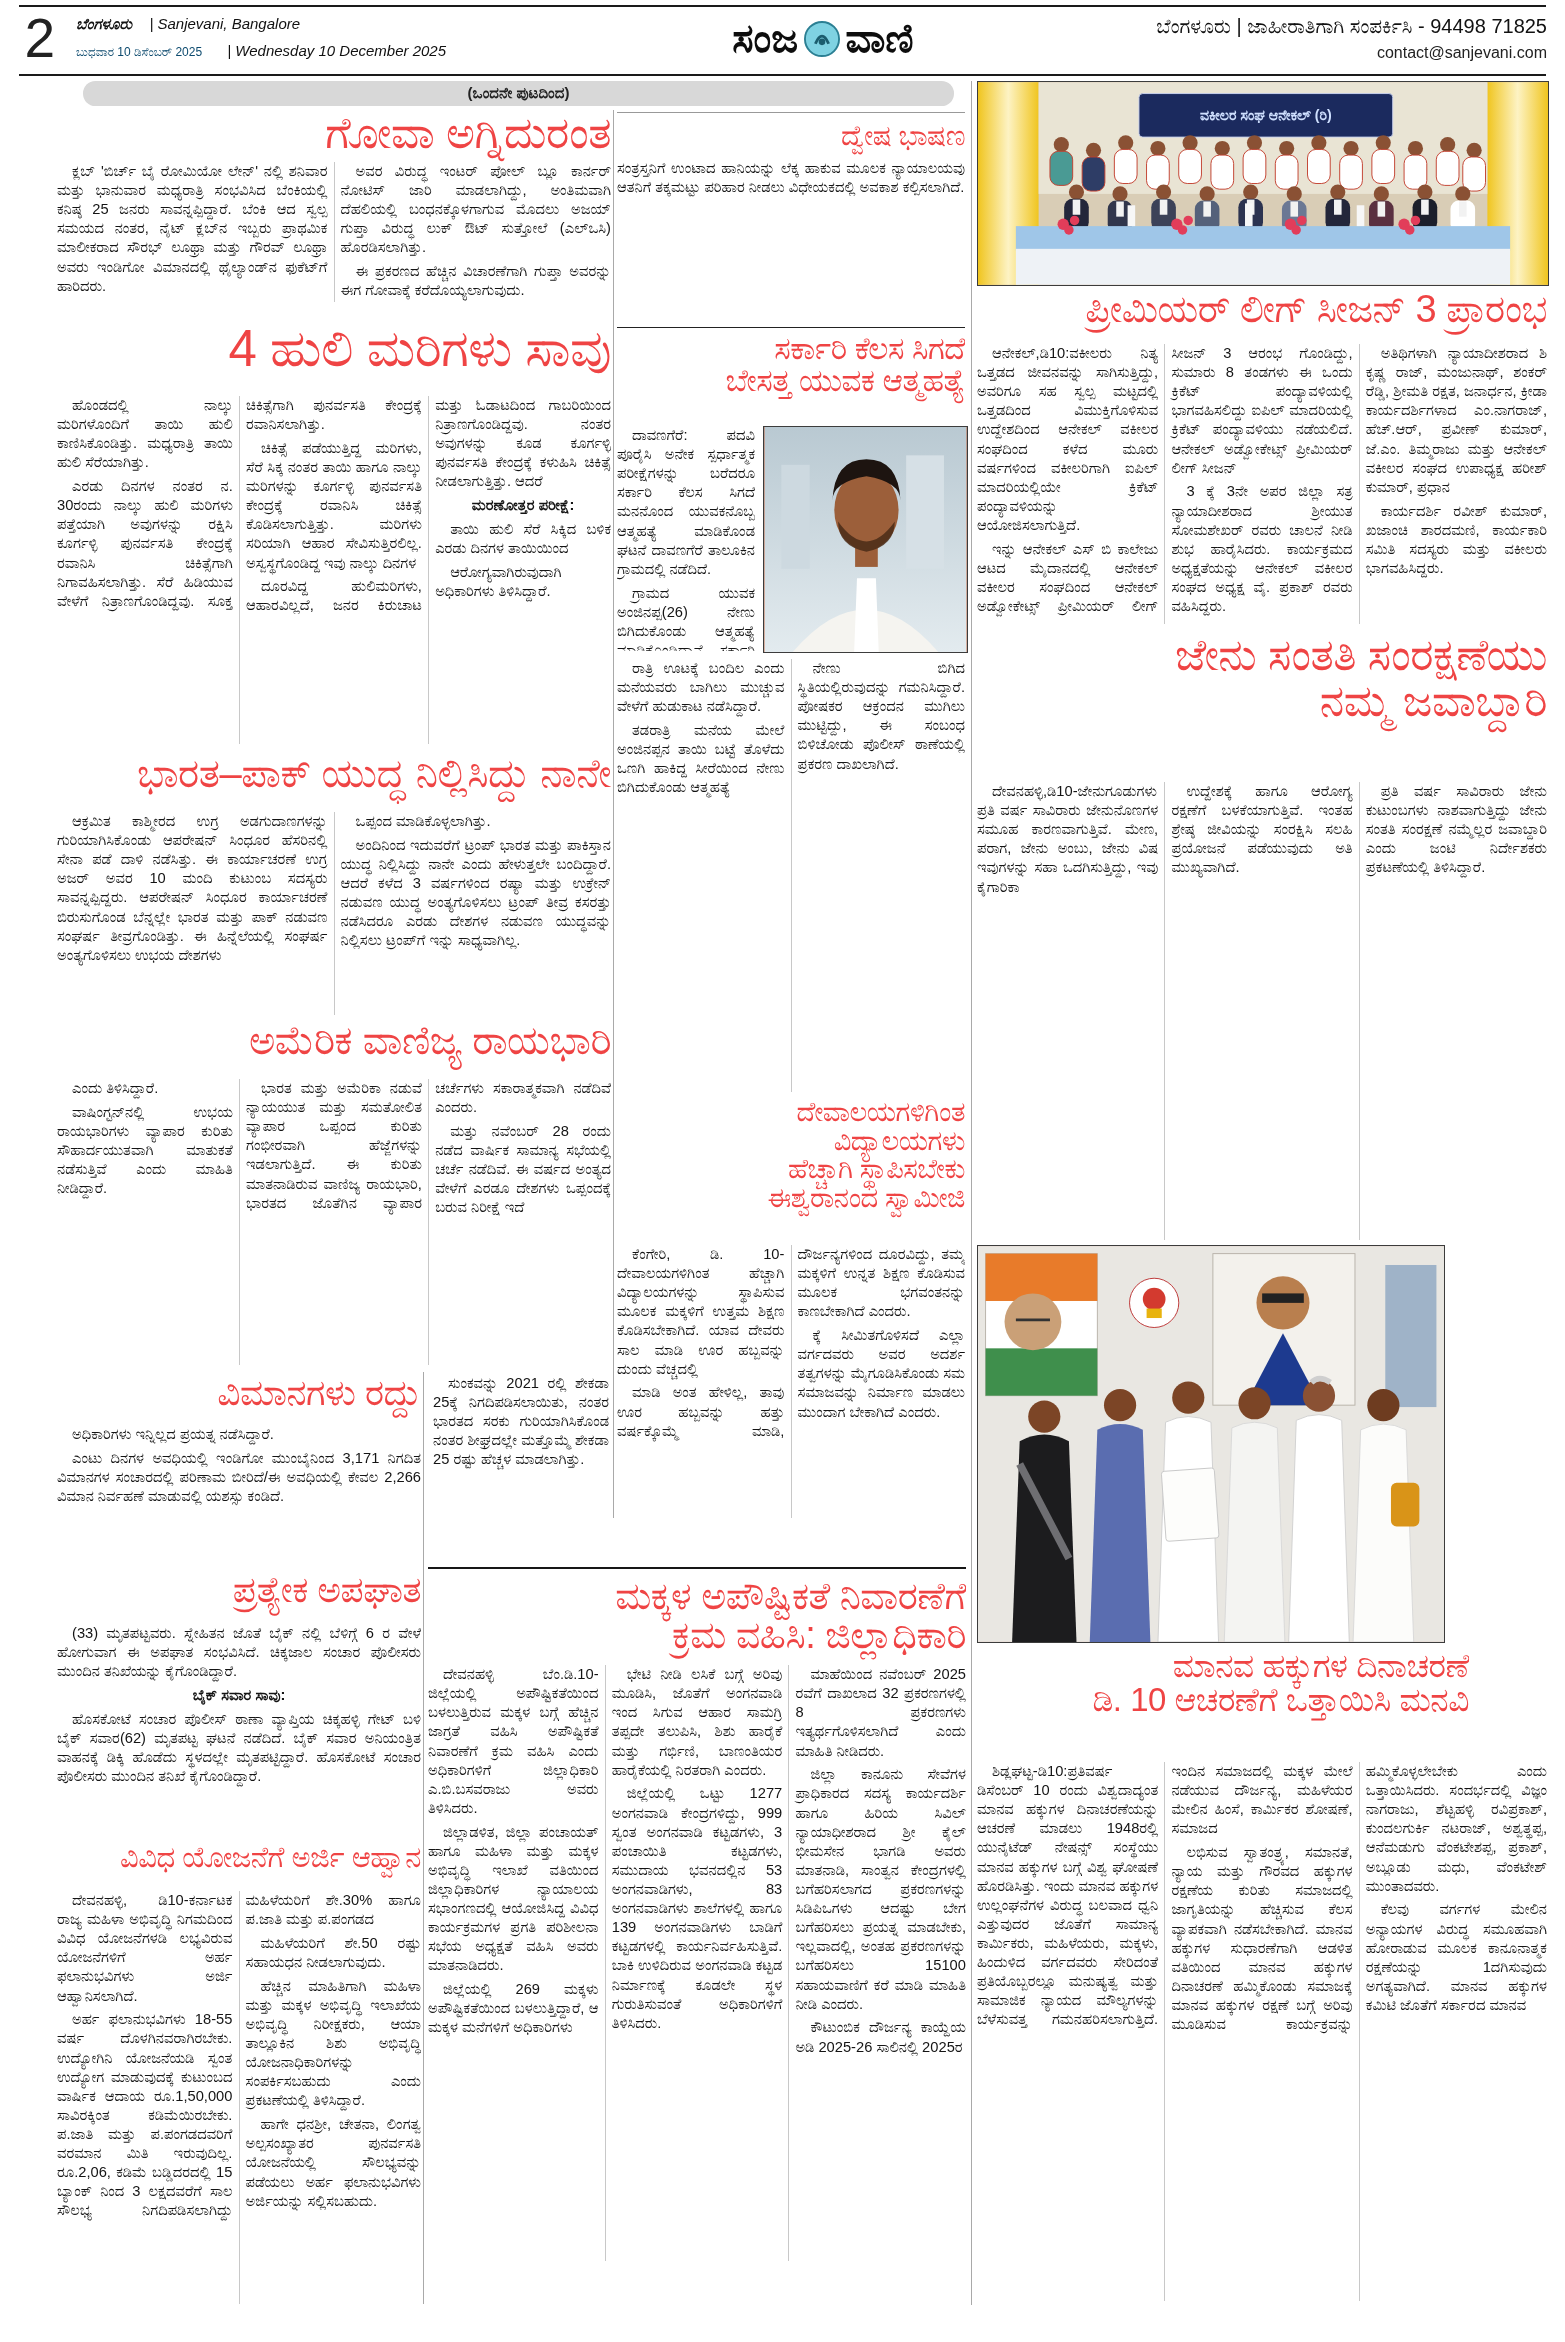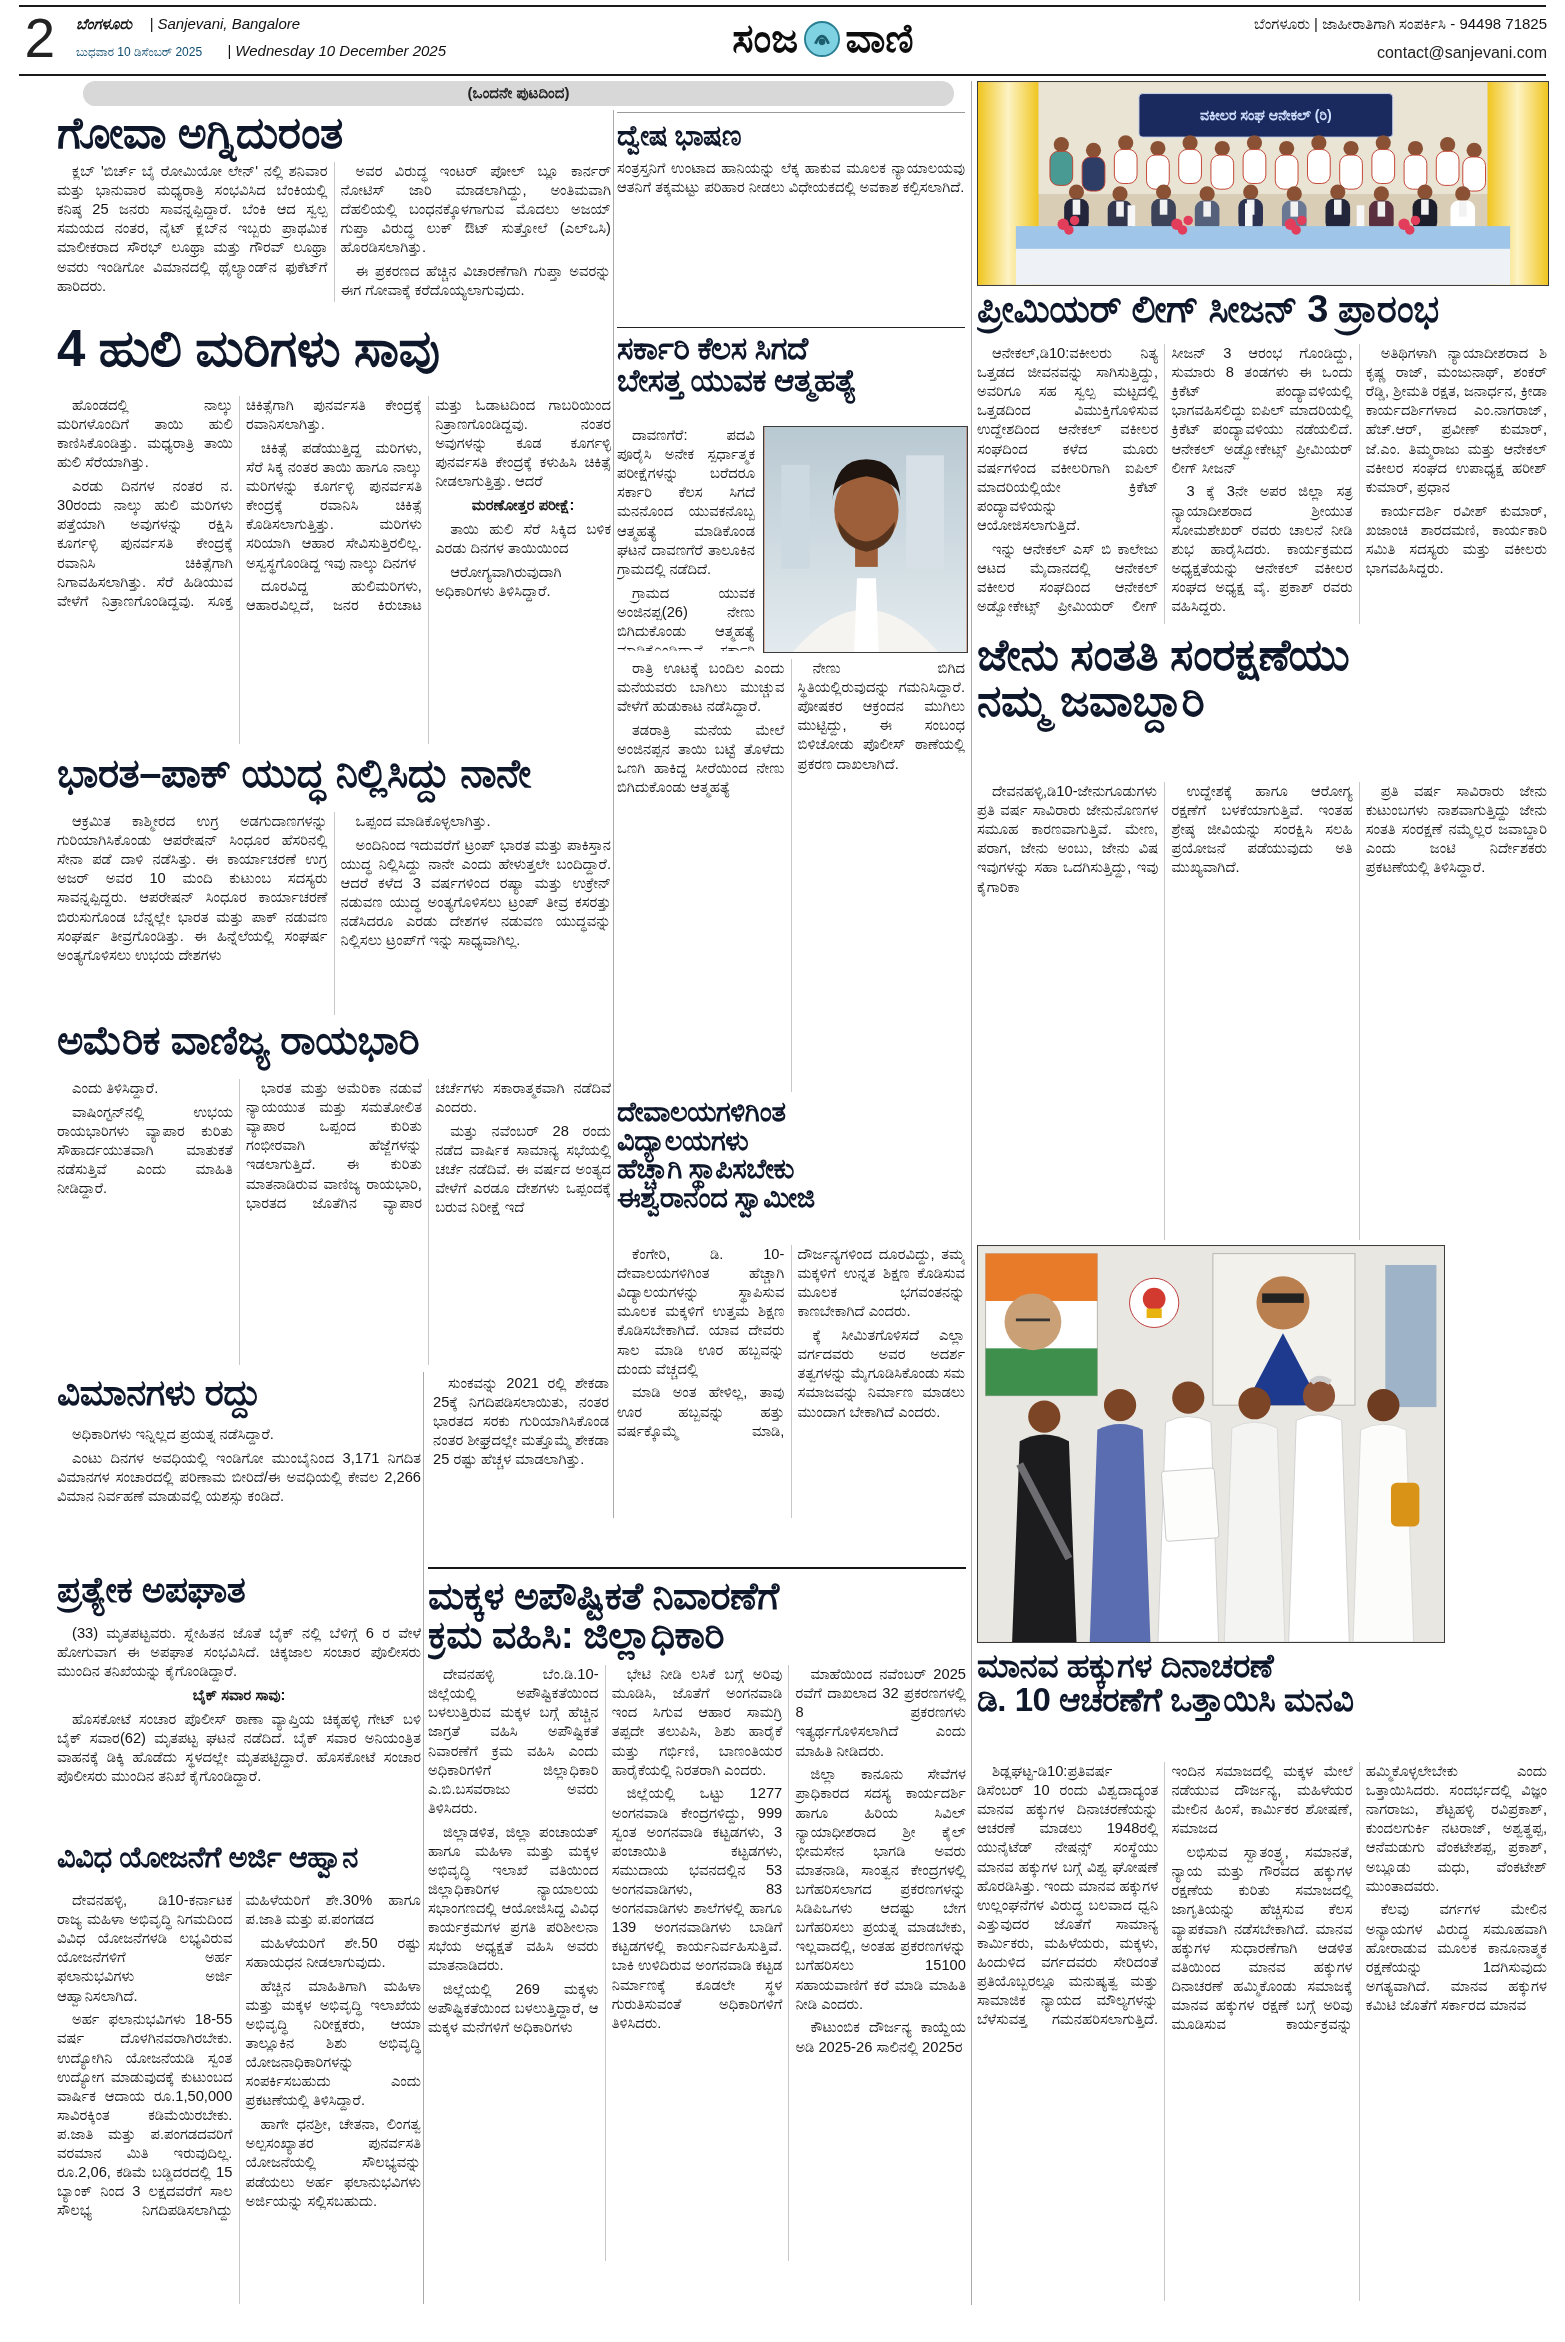--- a/index.html
+++ b/index.html
@@ -1,21 +1,21 @@
 <!DOCTYPE html>
 <html lang="kn" style="font-size:15px"><head>
 <meta charset="utf-8">
 <style>
   html,body{margin:0;padding:0;background:#eceae6;}
   .page{position:relative;width:1565px;height:2342px;background:#fff;margin:0 auto;
         font-family:"Liberation Sans","DejaVu Sans",sans-serif;color:#111;overflow:hidden;}
   .abs{position:absolute;overflow:hidden;}
   .rule{position:absolute;background:#1a1a1a;}
   .vrule{position:absolute;width:0.9px;background:#a9a9a9;}
-  .headline{font-weight:700;text-align:left;line-height:1.04;color:#0f172a;letter-spacing:-0.5px;}
+  .headline{font-weight:400;text-align:right;line-height:1.04;color:#ef4444;letter-spacing:-0.5px;}
   .body-text{font-size:14.7px;line-height:1.3;text-align:justify;color:#141414;}
   .body-text p{margin:0 0 4.7px;text-indent:15px;}
   .cols2{column-count:2;column-gap:13.2px;column-rule:0.9px solid #c8c8c8;}
   .cols3{column-count:3;column-gap:13.2px;column-rule:0.9px solid #c8c8c8;}
   .subhead{font-weight:bold;text-align:center;text-indent:0 !important;}
   .graybar{background:#d8d8d8;border-radius:12.3px;display:flex;align-items:center;justify-content:center;
            font-weight:bold;font-size:15px;color:#222;}
   .hd-small{font-size:15px;font-style:italic;}
   .hd-bold{font-weight:bold;}
   .masthead{display:flex;align-items:center;gap:5.7px;font-weight:900;font-size:40px;color:#0d0d0d;}
@@ -45,21 +45,21 @@
   <div class="abs masthead" style="left:700px;top:13.2px;width:246px;height:51px;justify-content:center;">
     <span>ಸಂಜ</span>
     <svg width="36" height="36" viewBox="0 0 38 38">
       <circle cx="19" cy="19" r="18" fill="#7fd2e2" stroke="#2b7f93" stroke-width="2"></circle>
       <path d="M12 24 Q19 8 26 24" fill="none" stroke="#1c5d6e" stroke-width="3"></path>
       <circle cx="19" cy="22" r="3.5" fill="#1c5d6e"></circle>
     </svg>
     <span>ವಾಣಿ</span>
   </div>
 
-  <div class="abs" style="left:994px;top:15px;width:553px;height:24.6px;text-align:right;font-size:15px;">ಬೆಂಗಳೂರು | ಜಾಹೀರಾತಿಗಾಗಿ ಸಂಪರ್ಕಿಸಿ - 94498 71825</div>
+  <div class="abs" style="left:994px;top:15px;width:553px;height:24.6px;text-align:right;font-size:20px;">ಬೆಂಗಳೂರು | ಜಾಹೀರಾತಿಗಾಗಿ ಸಂಪರ್ಕಿಸಿ - 94498 71825</div>
   <div class="abs" style="left:994px;top:44px;width:553px;height:24.6px;text-align:right;font-size:16px;color:#222;">contact@sanjevani.com</div>
 
   <div class="rule" style="left:19px;top:74px;width:1527px;height:1.9px;"></div>
 
   <div class="abs graybar" style="left:83px;top:81px;width:871px;height:24.6px;">(ಒಂದನೇ ಪುಟದಿಂದ)</div>
 
   <div class="vrule" style="left:613px;top:110px;height:1408px;"></div>
   <div class="vrule" style="left:971px;top:81px;height:2224px;"></div>
   <div class="vrule" style="left:423px;top:1372px;height:932px;"></div>
 

